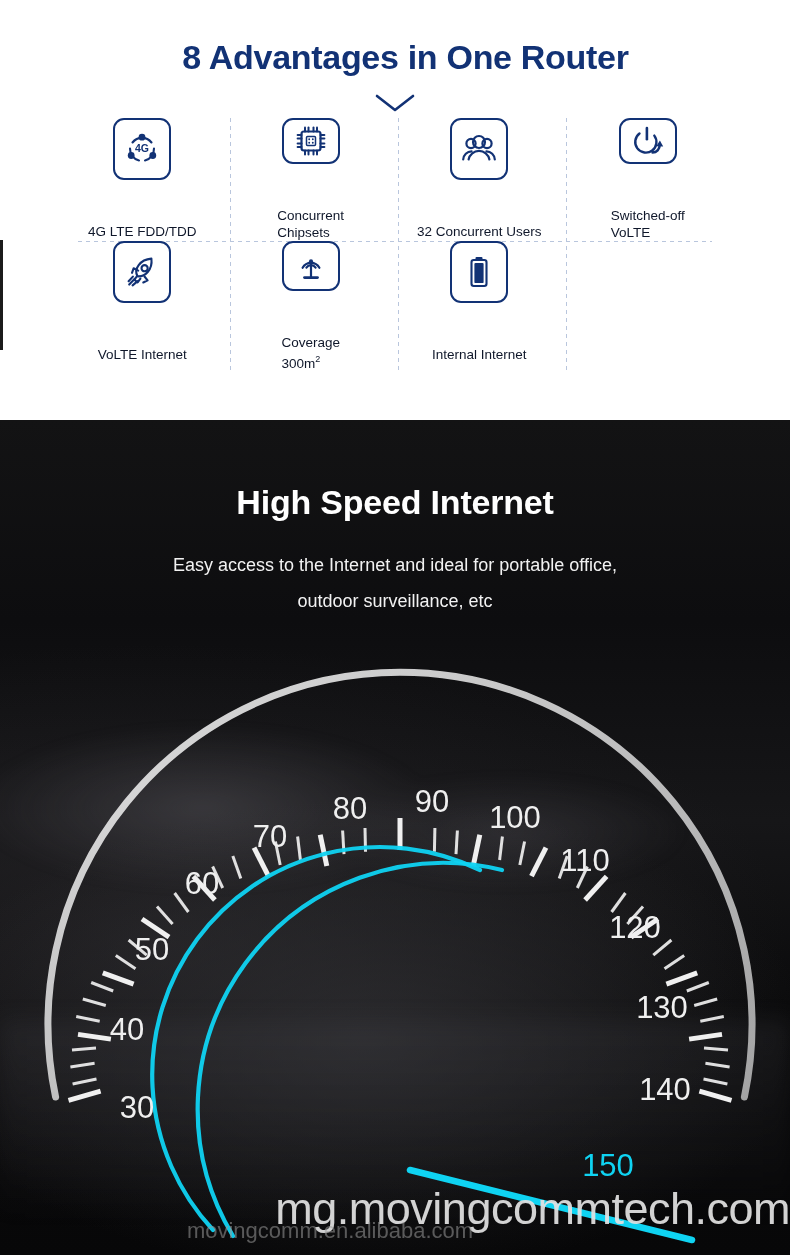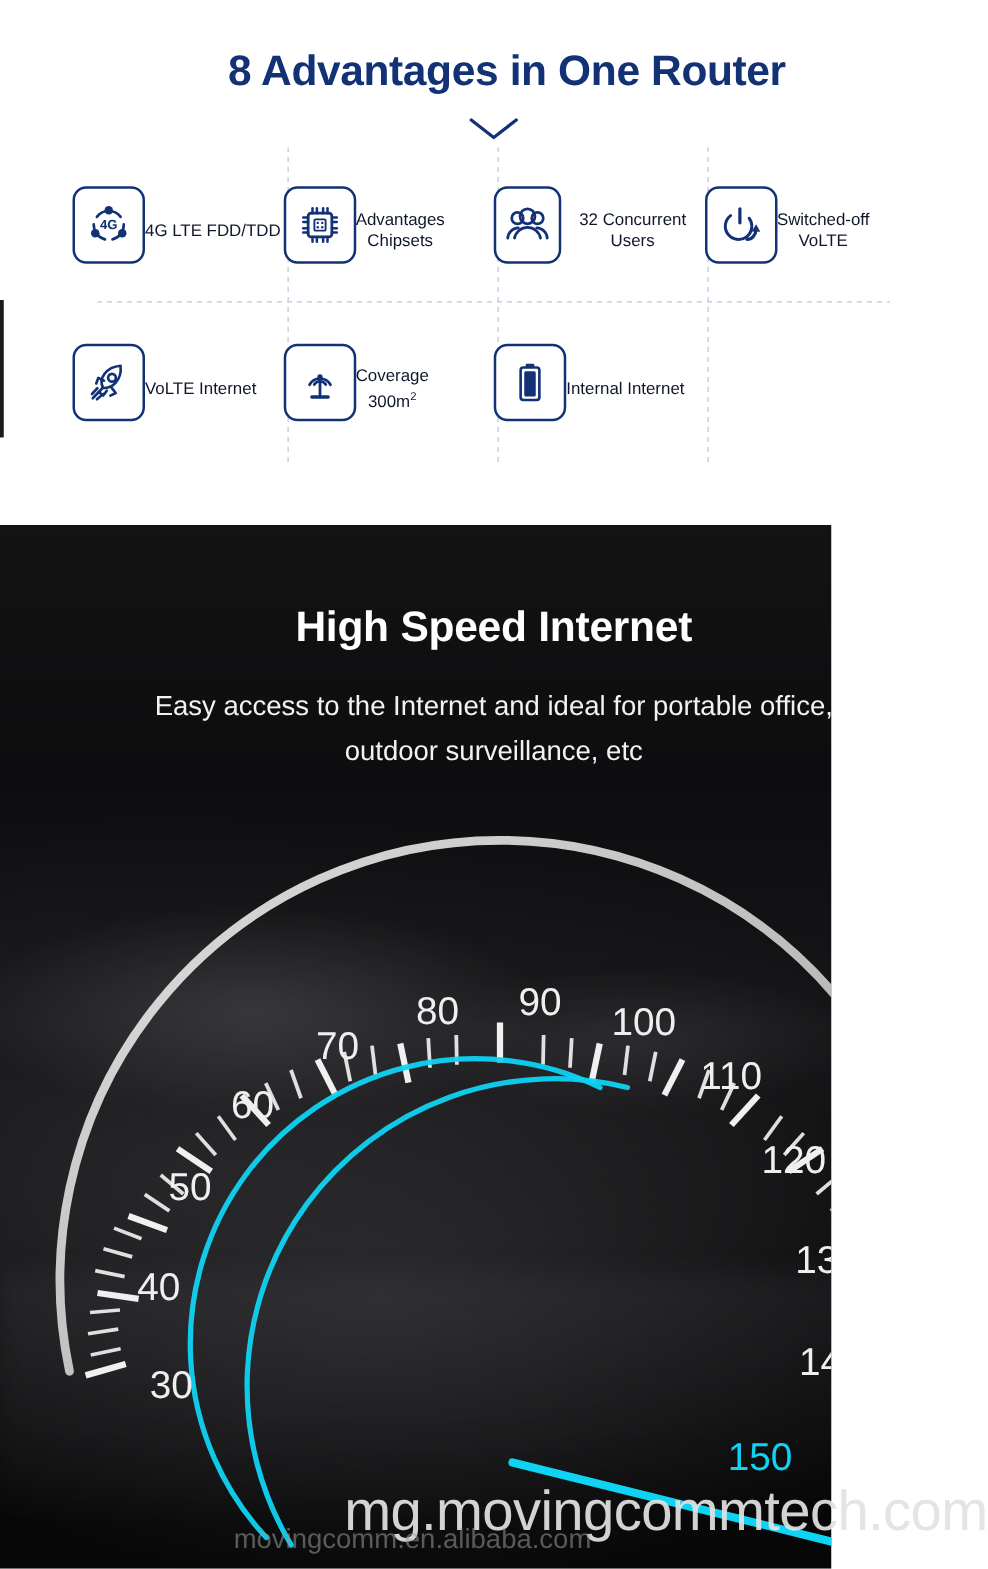--- a/index.html
+++ b/index.html
@@ -47,42 +47,43 @@
   }
   .divider-v.v1{ left:230px; }
   .divider-v.v2{ left:398px; }
   .divider-v.v3{ left:566px; }
 
   .feature-grid{
     position:absolute; left:58px; top:118px; width:674px; height:268px;
     display:grid; grid-template-columns:repeat(4,1fr); grid-template-rows:123px 130px;
   }
   .feature-cell{
-    display:flex; flex-direction:row; align-items:center;
-    text-align:center;
+    display:flex; flex-direction:column; align-items:center;
+    text-align:left;
+    gap:34px;
   }
   .feature-icon{
     width:58px; height:62px;
     border:2.4px solid #123275; border-radius:11px;
     display:flex; align-items:center; justify-content:center;
     background:#fff;
   }
   .feature-icon svg{ display:block; }
   .feature-label{
     margin-top:9px;
     font-size:13.5px; line-height:17px;
     color:#0f172a;
     white-space:pre-line;
     font-family:"Liberation Sans", sans-serif;
   }
   .feature-label sup{ font-size:9px; vertical-align:super; }
 
   
   .hero-section{
-    position:absolute; left:0; top:420px; width:665px; height:835px;
+    position:absolute; left:0; top:420px; width:790px; height:835px;
     overflow:hidden;
     background:
       radial-gradient(ellipse 620px 330px at 46% 74%, rgba(60,60,64,0.55) 0%, rgba(20,20,22,0) 72%),
       radial-gradient(ellipse 900px 420px at 20% 62%, rgba(48,46,50,0.5) 0%, rgba(12,12,14,0) 70%),
       linear-gradient(180deg,#131314 0%, #0d0d0f 24%, #161618 48%, #0a0a0b 72%, #070708 100%);
   }
   
   .train-blur{
     position:absolute; left:-40px; top:250px; width:760px; height:300px;
     background:
@@ -95,21 +96,21 @@
     background:linear-gradient(180deg, rgba(70,70,76,0.22) 0%, rgba(10,10,12,0) 100%);
     filter:blur(10px);
   }
 
   .hero-title{
     position:absolute; left:0; top:63px; width:790px; text-align:center;
     font-size:34px; font-weight:bold; color:#ffffff; letter-spacing:-0.2px;
   }
   .hero-sub{
     position:absolute; left:0; top:127px; width:790px; text-align:center;
-    font-size:22px; line-height:36px; color:#f2f2f2; font-weight:400;
+    font-size:18px; line-height:36px; color:#f2f2f2; font-weight:400;
   }
 
   
   .gauge{ position:absolute; left:50px; top:280px; width:700px; height:560px; }
   .gauge svg{ display:block; overflow:visible; }
 
   .gauge-num{
     fill:#efefef; font-family:"Liberation Sans", sans-serif;
     font-size:31px; text-anchor:middle; dominant-baseline:middle;
   }
@@ -191,21 +192,21 @@
               <path d="M8.5 15.5 H4.6"></path>
               <path d="M8.5 20.5 H4.6"></path>
               <path d="M8.5 24 H4.6"></path>
             <path d="M27.5 12 H31.4"></path>
               <path d="M27.5 15.5 H31.4"></path>
               <path d="M27.5 20.5 H31.4"></path>
               <path d="M27.5 24 H31.4"></path>
           </g>
         </svg>
       </div>
-      <div class="feature-label">Advantages
+      <div class="feature-label">Concurrent
 Chipsets</div>
     </div>
 
     <div class="feature-cell">
       <div class="feature-icon">
         <svg width="38" height="34" viewBox="0 0 38 34">
           <g fill="none" stroke="#123275" stroke-width="2.2" stroke-linecap="round">
             <circle cx="11" cy="11.5" r="4.6"></circle>
             <circle cx="27" cy="11.5" r="4.6"></circle>
             <circle cx="19" cy="10" r="6"></circle>

